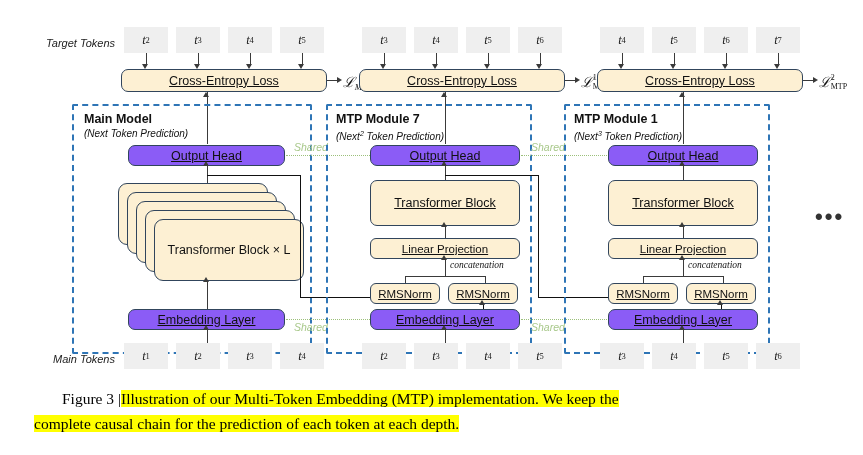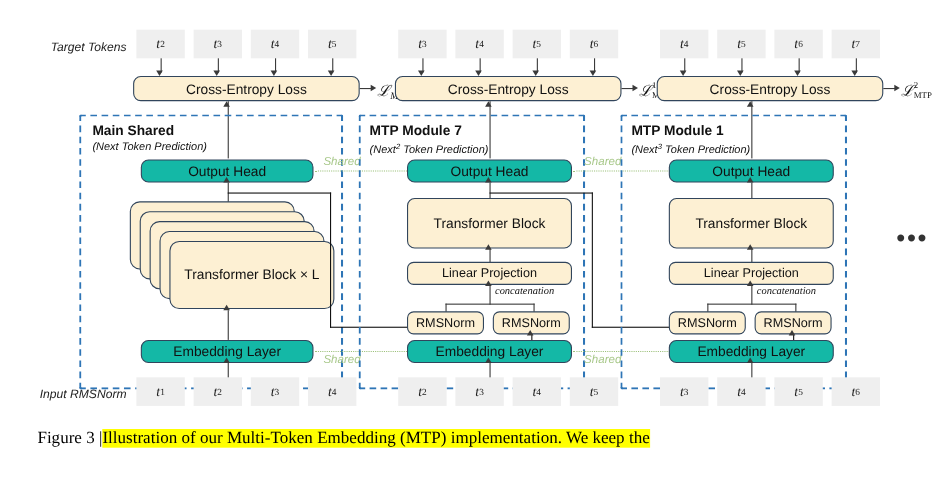--- a/index.html
+++ b/index.html
@@ -38,24 +38,24 @@
   .module-sub{
     position:absolute;font-style:italic;font-size:10px;color:#111;
     white-space:nowrap;line-height:12px;
   }
   .module-sub sup{font-size:7px;}
 
   
   .node{
     border:1.4px solid #31455c;border-radius:7px;
     display:flex;align-items:center;justify-content:center;
-    font-size:12.5px;color:#111;text-align:center;white-space:nowrap;
+    font-size:12.5px;color:#111;text-align:center;white-space:nowrap;text-decoration:underline;
   }
   .node.cream{background:#fdf0d3;}
-  .node.green{background:#14b8a6;}
+  .node.green{background:#8b5cf6;}
   .node.small{font-size:11.5px;border-radius:6px;}
 
   
   .stackcard{
     position:absolute;background:#fdf0d3;border:1.4px solid #31455c;
     border-radius:9px;
   }
   .stacktop{
     display:flex;align-items:center;justify-content:center;
     font-size:12.5px;color:#111;white-space:nowrap;
@@ -111,31 +111,31 @@
     position:absolute;font-size:22px;letter-spacing:2px;color:#333;
     font-weight:bold;line-height:10px;
   }
 
   
   #caption{
     position:absolute;left:34px;top:386px;width:800px;
     font-family:"Liberation Serif", serif;font-size:15.5px;
     color:#000;line-height:25px;
   }
-  #caption .figno{font-family:"Liberation Serif", serif;}
+  #caption .figno{font-family:"Liberation Serif", serif;margin-left:28px;}
   #caption .bar{color:#000;}
   .hl{background:#ffff00;}
 </style>
 </head>
 <body>
 
 <div id="stage">
 
   <div class="abs side-label" style="left:20px;top:33px;width:95px;">Target Tokens</div>
-  <div class="abs side-label" style="left:20px;top:349px;width:95px;">Input RMSNorm</div>
+  <div class="abs side-label" style="left:20px;top:349px;width:95px;">Main Tokens</div>
 
   <div class="abs tok" style="left:124px;top:27px;width:44px;height:26px;">
       <i>t</i>
       <sub>2</sub>
     </div>
   <div class="abs tok" style="left:176px;top:27px;width:44px;height:26px;">
       <i>t</i>
       <sub>3</sub>
     </div>
   <div class="abs tok" style="left:228px;top:27px;width:44px;height:26px;">
@@ -161,21 +161,21 @@
   <div class="hline" style="left:327px;top:80px;width:12px;"></div>
   <div class="arrowright" style="left:337px;top:77px;"></div>
   <div class="loss" style="left:343px;top:72px;">
     <span class="cal">ℒ</span><span class="subm">Main</span>
   </div>
 
   <div class="vline" style="left:206.5px;top:92px;height:52px;"></div>
   <div class="arrowup" style="left:203.4px;top:92px;"></div>
 
   <div class="abs module" style="left:72px;top:104px;width:240px;height:250px;"></div>
-  <div class="module-title" style="left:84px;top:112px;">Main Shared</div>
+  <div class="module-title" style="left:84px;top:112px;">Main Model</div>
   <div class="module-sub" style="left:84px;top:128px;">(Next Token Prediction)</div>
 
   <div class="abs node green" style="left:128px;top:145px;width:157px;height:21px;">Output Head</div>
 
   <div class="vline" style="left:206.5px;top:166px;height:26px;"></div>
   <div class="arrowup" style="left:203.4px;top:161px;"></div>
 
   <div class="stackcard" style="left:118px;top:183px;width:148px;height:60px;"></div>
   <div class="stackcard" style="left:127px;top:192px;width:148px;height:60px;"></div>
   <div class="stackcard" style="left:136px;top:201px;width:148px;height:60px;"></div>
@@ -411,15 +411,16 @@
   <div class="abs tok" style="left:756px;top:343px;width:44px;height:26px;">
       <i>t</i>
       <sub>6</sub>
     </div>
 
   <div class="dots" style="left:815px;top:212px;">•••</div>
 
   <div id="caption">
     <span class="figno">Figure 3</span>
     <span class="bar">|</span><span class="hl">Illustration of our Multi-Token Embedding (MTP) implementation.  We keep the</span><br>
+    <span class="hl">complete causal chain for the prediction of each token at each depth.</span>
   </div>
 
 </div>
 
 </body></html>

